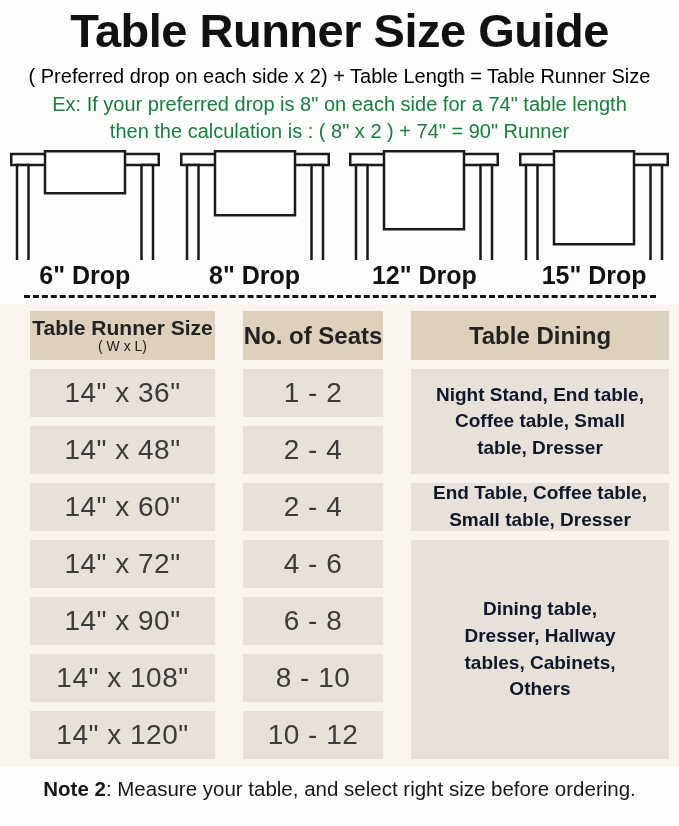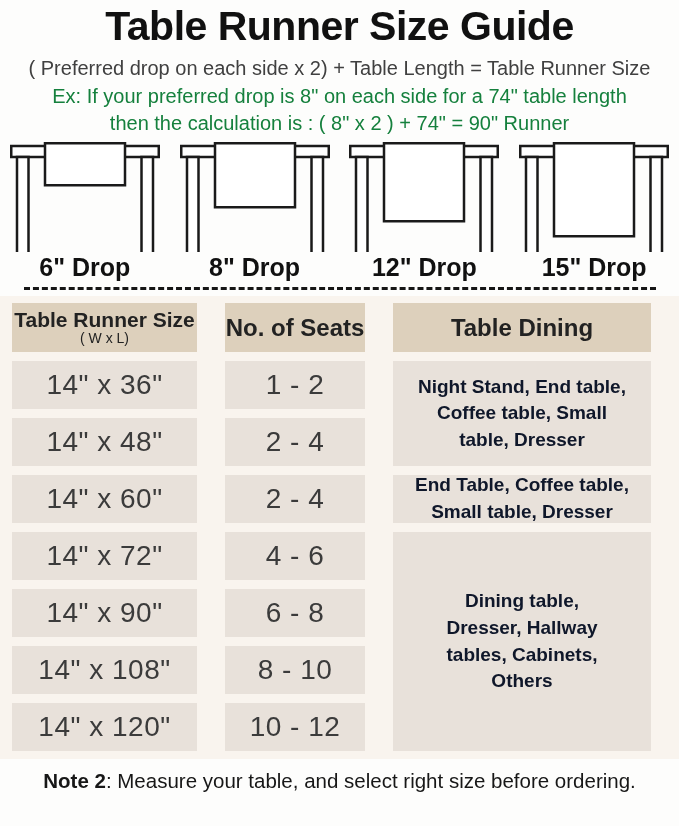--- a/index.html
+++ b/index.html
@@ -7,38 +7,38 @@
     width:679px;height:826px;overflow:hidden;
     background:#fdfdfc;
     font-family:"Liberation Sans","DejaVu Sans",sans-serif;
     color:#1c1c1c;
     -webkit-font-smoothing:antialiased;
   }
   .page{width:679px;}
 
   
   .title{
-    font-size:41px;font-weight:700;letter-spacing:-0.5px;
+    font-size:47px;font-weight:700;letter-spacing:-0.5px;
     text-align:center;margin:3px 0 7px;color:#111;
   }
-  .formula{font-size:20px;text-align:center;margin:0 4px 5px;color:#404040;}
+  .formula{font-size:20px;text-align:center;margin:0 4px 5px;color:#000000;}
   .example{font-size:20px;text-align:center;margin:0 10px 4px;color:#15803d;}
 
   
   .illustrations{display:flex;margin-top:7px;}
   .illu{flex:1;display:flex;justify-content:center;}
   .illu svg{display:block;}
 
   .drop-labels{display:flex;margin-top:1px;}
   .drop-label{flex:1;text-align:center;font-size:25px;font-weight:700;color:#111;}
 
   .sep{width:632px;margin:5px auto 0;border-top:3px dashed #161616;height:0;}
 
   
-  .panel{background:#f9f4ee;margin-top:6px;padding:7px 19px 8px 12px;}
+  .panel{background:#f9f4ee;margin-top:6px;padding:7px 19px 8px 30px;}
   .grid{
     display:grid;
     grid-template-columns:185px 140px 258px;
     grid-template-rows:49px repeat(7,48px);
     gap:9px 28px;
   }
   .cell{
     background:#e8e1da;
     display:flex;flex-direction:column;align-items:center;justify-content:center;
     text-align:center;

